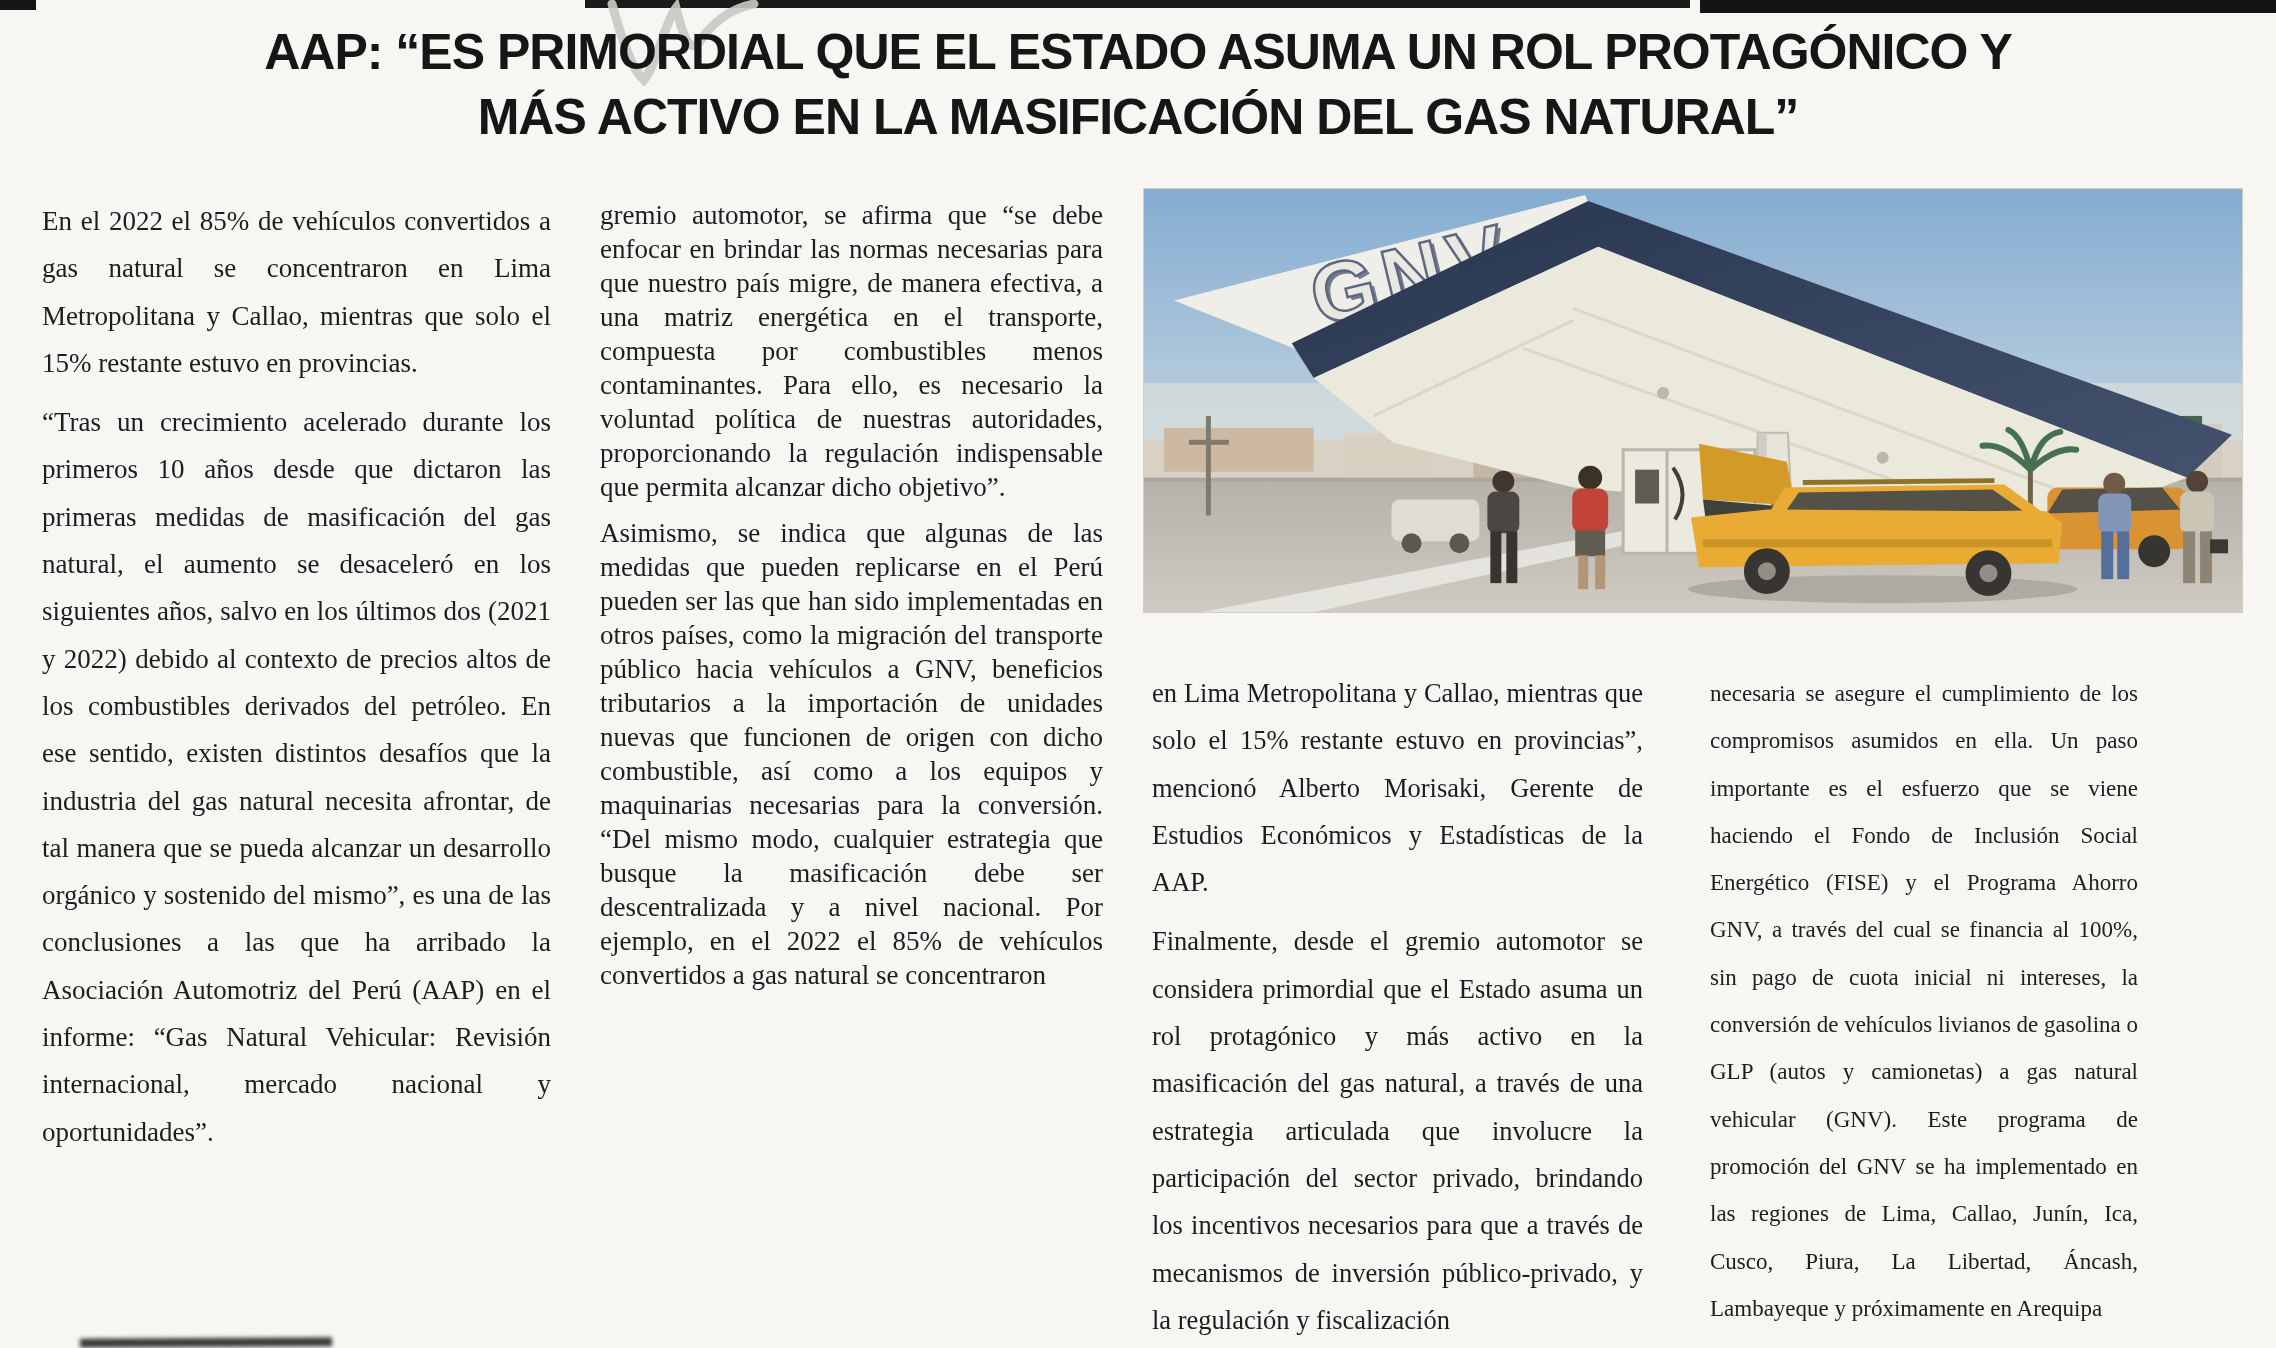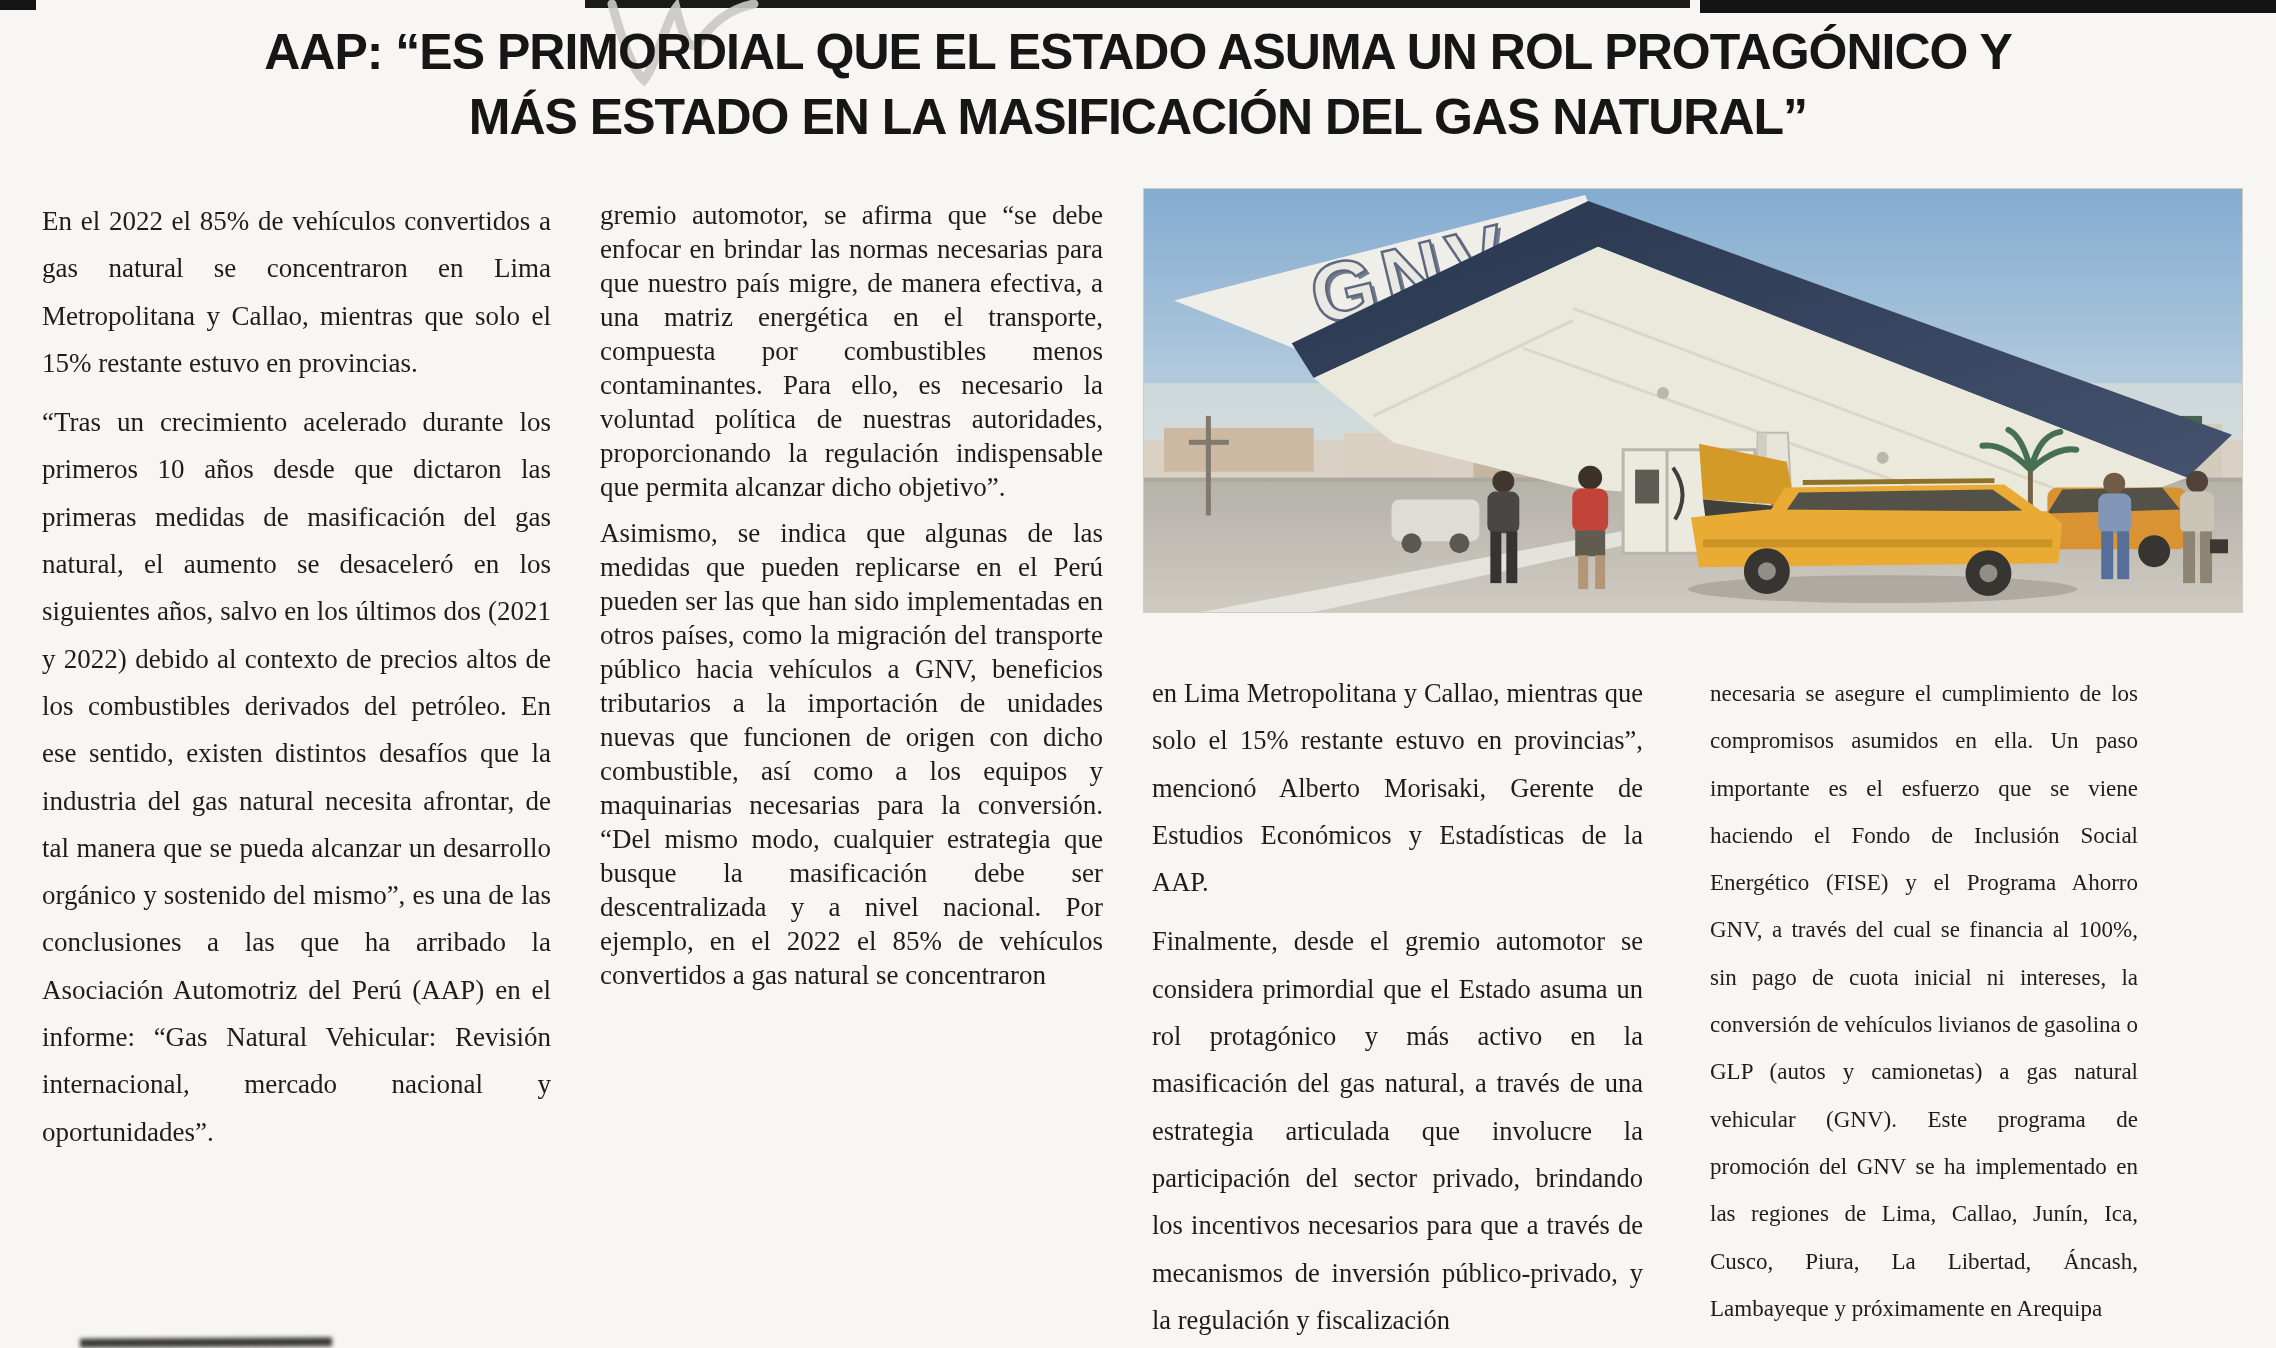--- a/index.html
+++ b/index.html
@@ -47,21 +47,21 @@
   <div class="bar-t2"></div>
   <div class="smudge"></div>
   <div class="penmark">
     <svg viewBox="0 0 190 92">
       <path d="M14,4 C24,40 34,70 46,80 C60,62 66,24 78,8 C84,32 90,52 100,44 C114,22 134,8 156,4" fill="none" stroke="#c9c9c5" stroke-width="9" stroke-linecap="round" opacity="0.9"></path>
     </svg>
   </div>
 
   <div class="headline">
     <div class="line">AAP: “ES PRIMORDIAL QUE EL ESTADO ASUMA UN ROL PROTAGÓNICO Y</div>
-    <div class="line">MÁS ESTADO EN LA MASIFICACIÓN DEL GAS NATURAL”</div>
+    <div class="line">MÁS ACTIVO EN LA MASIFICACIÓN DEL GAS NATURAL”</div>
   </div>
 
   <div class="photo">
     <svg viewBox="0 0 1100 425" preserveAspectRatio="none">
       <defs>
         <linearGradient id="skyg" x1="0" y1="0" x2="0" y2="1">
           <stop offset="0" stop-color="#7fa9d0"></stop>
           <stop offset="0.55" stop-color="#b9cedd"></stop>
           <stop offset="1" stop-color="#e4e3d9"></stop>
         </linearGradient>

